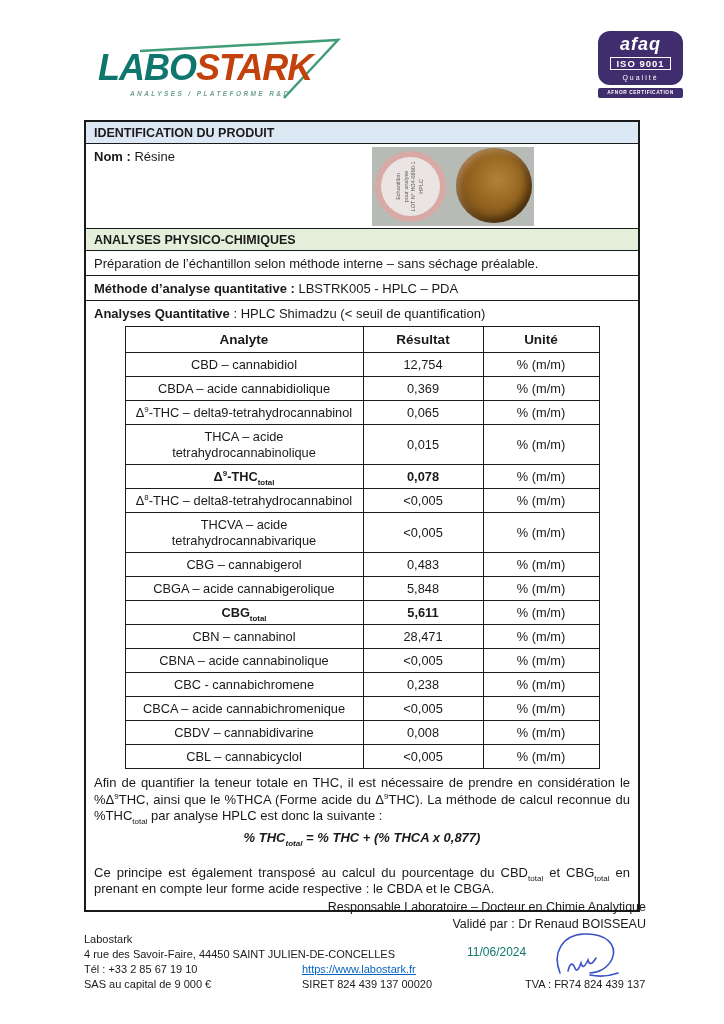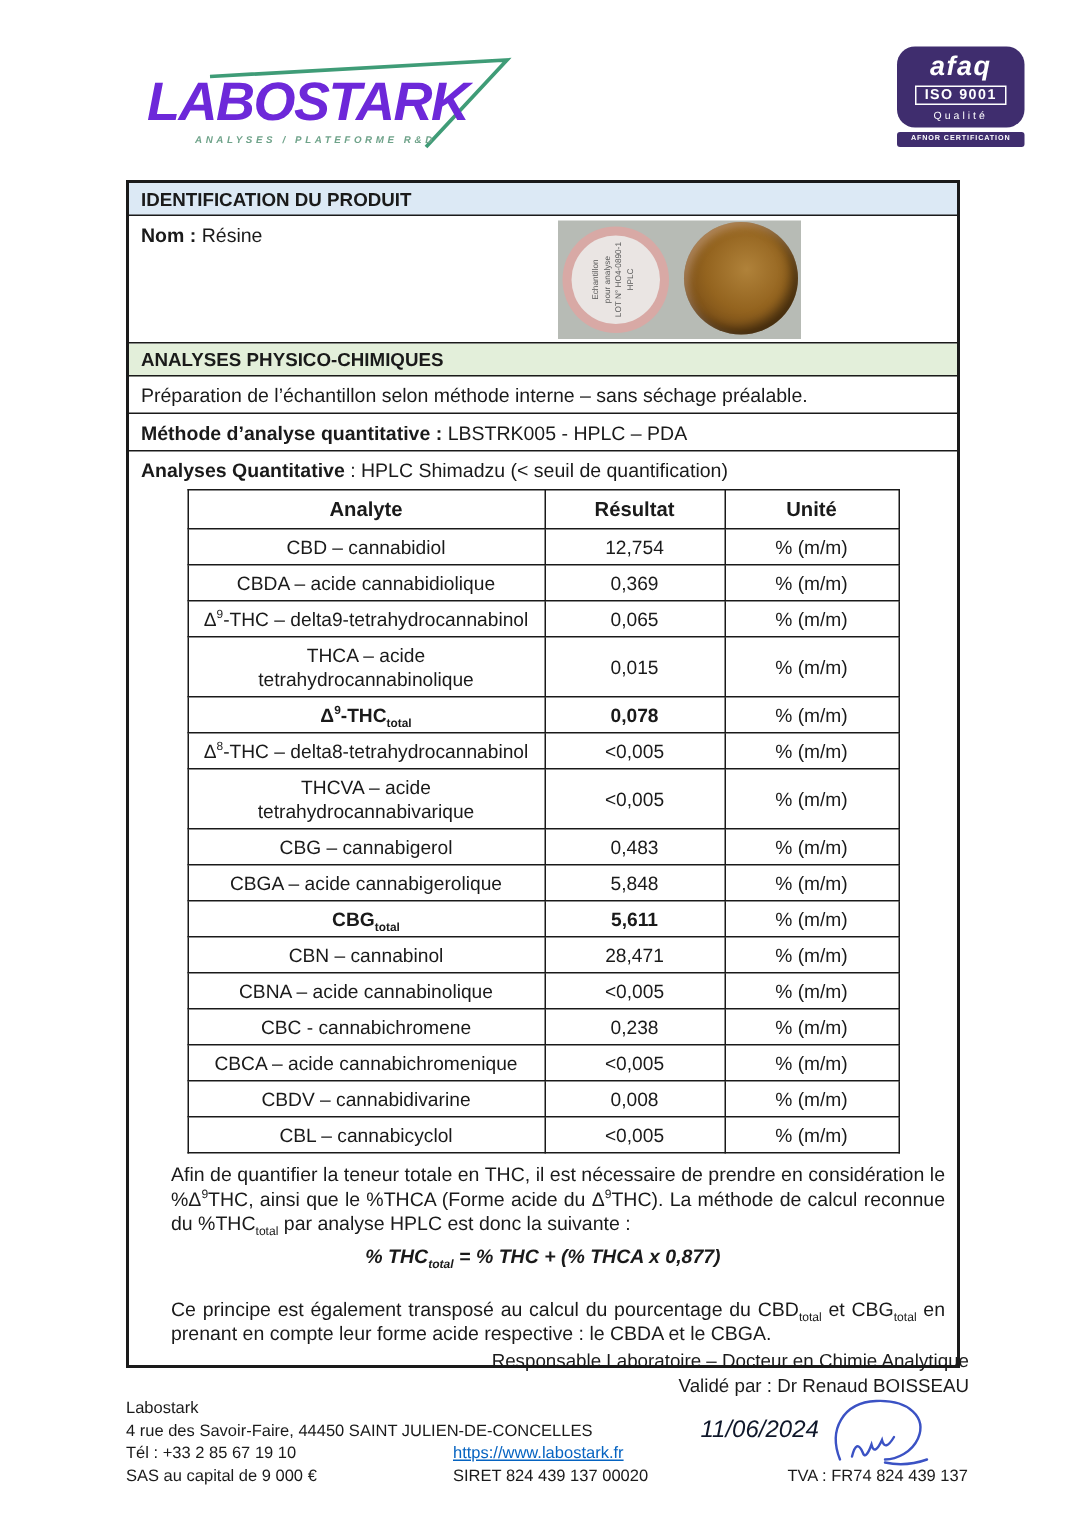--- a/index.html
+++ b/index.html
@@ -7,22 +7,22 @@
   .page {
     position:relative; width:724px; height:1024px; background:#ffffff;
     font-family:"Liberation Sans", sans-serif; color:#1a1a1a; overflow:hidden;
     margin:0 auto;
   }
   
   .logo { position:absolute; left:88px; top:36px; width:260px; height:70px; }
   .logo-swoosh { position:absolute; left:0; top:0; }
   .logo-text { position:absolute; left:10px; top:14px; font-style:italic; font-weight:bold;
     font-size:36px; letter-spacing:-1px; line-height:1; white-space:nowrap; }
-  .logo-blue { color:#6d28d9; }
-  .logo-green { color:#6d28d9; }
+  .logo-blue { color:#0f766e; }
+  .logo-green { color:#c2410c; }
   .logo-tag { position:absolute; left:42px; top:54px; font-size:6.5px; letter-spacing:2.4px;
     color:#6fa38a; font-weight:bold; font-style:italic; white-space:nowrap; }
   .badge { position:absolute; left:598px; top:31px; width:85px; }
   .badge-top { background:#3f2d6e; border-radius:12px; padding:4px 0 4px; text-align:center; color:#fff; }
   .badge-afaq { font-weight:bold; font-style:italic; font-size:18px; line-height:18px; letter-spacing:1px; }
   .badge-iso { display:inline-block; border:1.5px solid #fff; font-weight:bold; font-size:9.5px;
     padding:0 5px; margin-top:2px; letter-spacing:1px; }
   .badge-quality { font-size:7px; letter-spacing:2px; margin-top:3px; }
   .badge-bottom { margin-top:3px; background:#3f2d6e; color:#fff; font-size:4.8px; font-weight:bold;
     text-align:center; line-height:10px; letter-spacing:0.6px; border-radius:2px; }
@@ -51,35 +51,35 @@
   table.analytes { border-collapse:collapse; margin:3px auto 4px; }
   table.analytes th, table.analytes td { border:1.5px solid #1a1a1a; font-size:12.8px;
     text-align:center; padding:3.5px 6px; line-height:16px; }
   table.analytes th { font-weight:bold; font-size:13.5px; padding:4.5px 6px; }
   .col-analyte { width:238px; }
   .col-res { width:120px; }
   .col-unit { width:116px; }
   tr.total-row td:nth-child(1), tr.total-row td:nth-child(2) { font-weight:bold; }
   sup, sub { font-size:0.62em; line-height:0; }
   
-  .note-par { padding:2px 8px; line-height:16.5px; text-align:justify;margin-left:20px; }
+  .note-par { padding:2px 8px; line-height:16.5px; text-align:justify; }
   .formula { text-align:center; font-weight:bold; margin:3px 0 18px;font-style:italic; }
   .note-par.last { margin-bottom:2px; }
   
   .validation { position:absolute; left:84px; top:899px; width:562px; text-align:right;
     font-size:12.5px; line-height:17px; }
   .footer { position:absolute; left:84px; top:933px; width:580px; height:70px; font-size:11px; }
   .footer span { position:absolute; white-space:nowrap; }
   .f-company { left:0; top:0; }
   .f-address { left:0; top:15px; }
   .f-phone   { left:0; top:30px; }
   .f-capital { left:0; top:45px; }
   .f-site    { left:218px; top:30px; color:#0563c1; text-decoration:underline; cursor:pointer; }
   .f-siret   { left:218px; top:45px; }
-  .f-date    { left:383px; top:12px; color:#0f172a; font-size:16px;font-style:italic; }
+  .f-date    { left:383px; top:12px; color:#0f766e; font-size:12px; }
   .f-tva     { left:441px; top:45px; }
   .signature { position:absolute; left:462px; top:-4px; }
 </style>
 </head>
 <body>
 
 <div class="page">
 
   <div class="logo">
     <svg class="logo-swoosh" width="260" height="70" viewBox="0 0 260 70">

